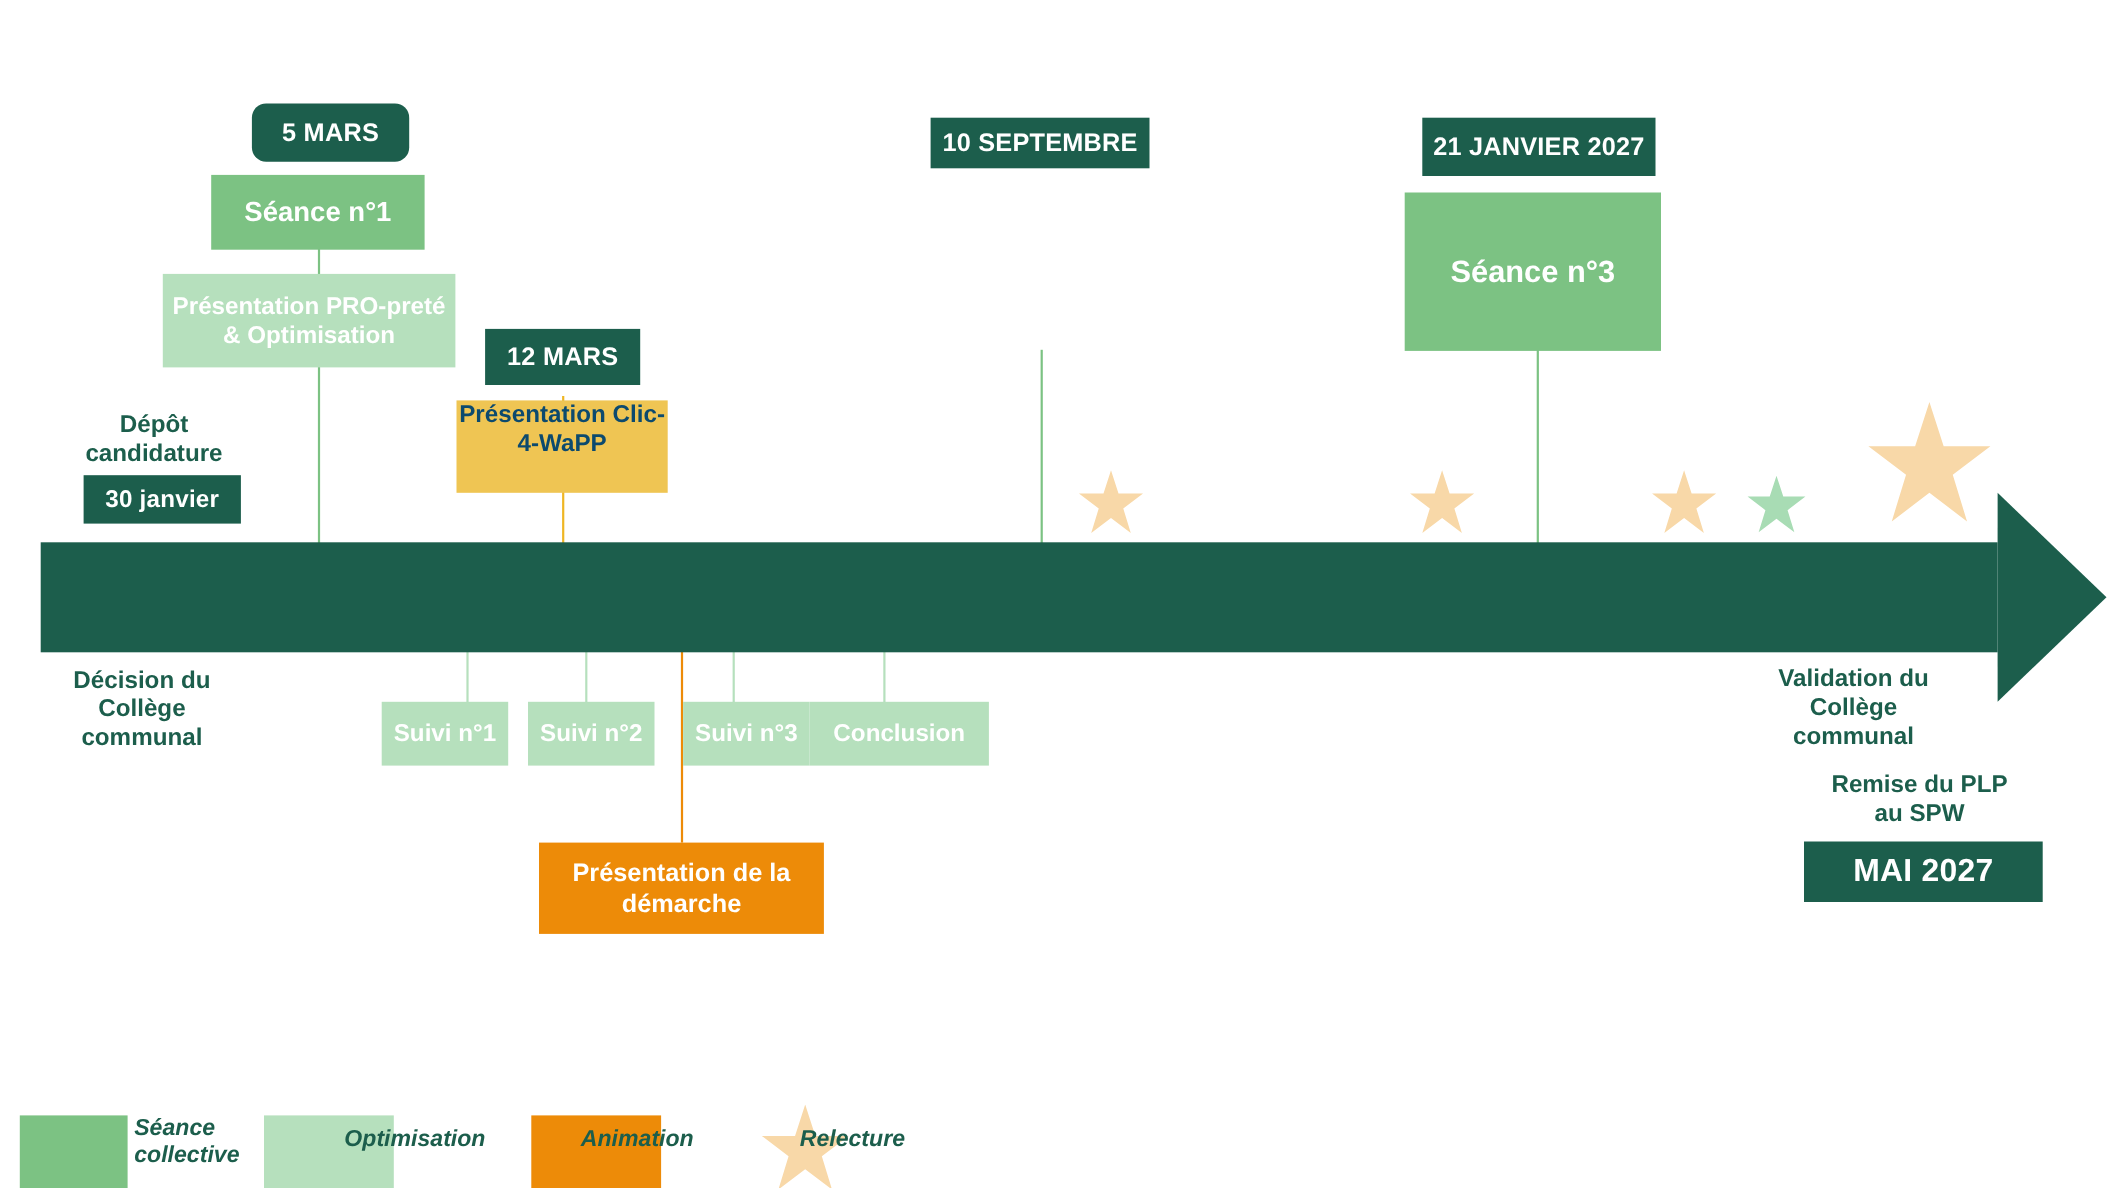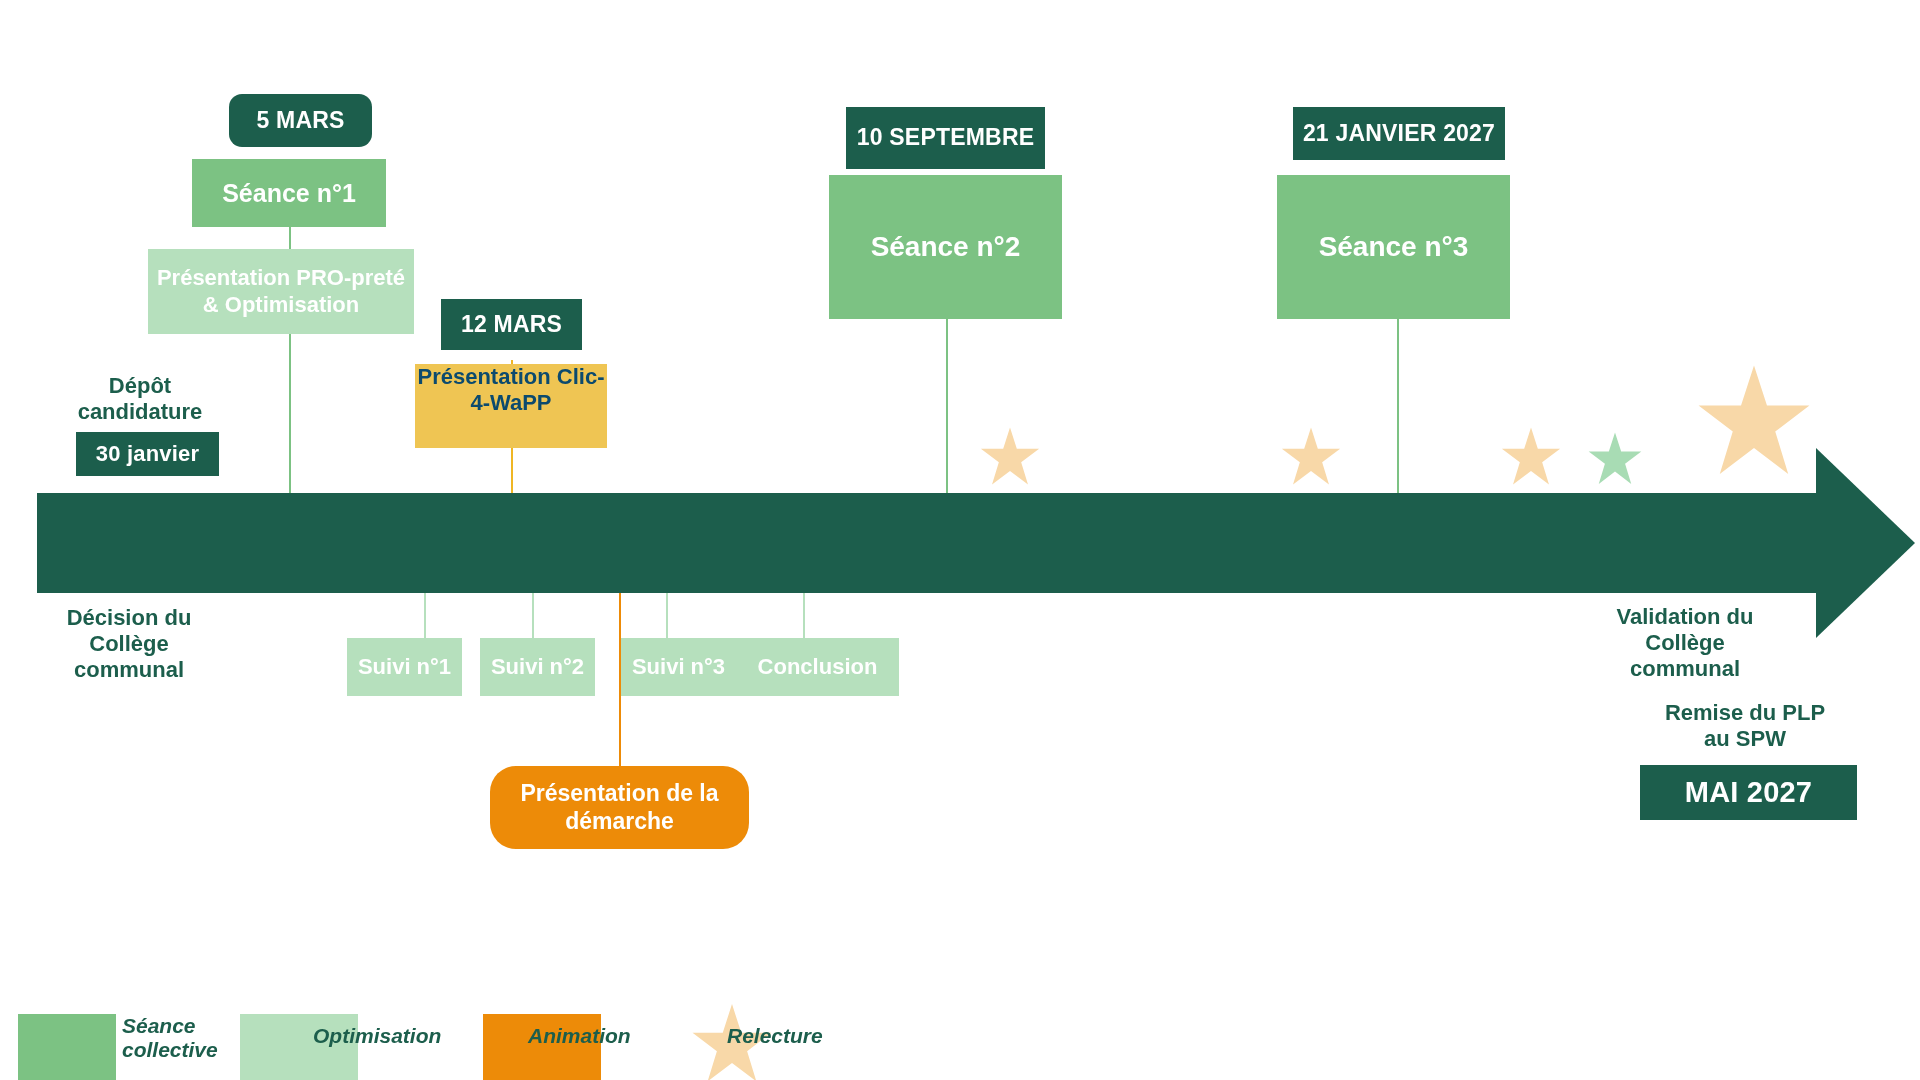--- a/index.html
+++ b/index.html
@@ -66,21 +66,20 @@
   }
   .orange-box {
     background: #ed8b08;
     color: #ffffff;
     font-weight: bold;
     display: flex;
     align-items: center;
     justify-content: center;
     text-align: left;
     line-height: 1.2;
-    border-radius: 26px;
   }
   .note-text {
     color: #1c5e4c;
     font-weight: bold;
     text-align: center;
     line-height: 1.18;
   }
 
   
   .stem { position: absolute; width: 2px; }
@@ -170,23 +169,22 @@
     <span>Présentation Clic-</span>
     <span>4-WaPP</span>
   </div>
 
   <div class="note-text abs" style="left:40px; top:373px; width:200px; font-size:22px;">
     <div>Dépôt</div>
     <div>candidature</div>
   </div>
   <div class="date-chip abs" style="left:76px; top:432px; width:143px; height:44px; font-size:22px;">30 janvier</div>
 
-  <div class="date-chip abs" style="left:846px; top:107px; width:199px; height:62px; font-size:23px;text-align:center;">10 SEPTEMBRE</div>
-
-  <div class="seance-box abs" style="left:829px; top:175px; width:233px; height:144px; font-size:28px;">Séance n°2</div>
+  <div class="date-chip abs" style="left:846px; top:107px; width:199px; height:46px; font-size:23px;text-align:center;">10 SEPTEMBRE</div>
+
 
   <div class="date-chip abs" style="left:1293px; top:107px; width:212px; height:53px; font-size:23px;">21 JANVIER 2027</div>
 
   <div class="seance-box abs" style="left:1277px; top:175px; width:233px; height:144px; font-size:28px;">Séance n°3</div>
 
   <div class="note-text abs" style="left:0px; top:605px; width:258px; font-size:22px;">
     <div>Décision du</div>
     <div>Collège</div>
     <div>communal</div>
   </div>

